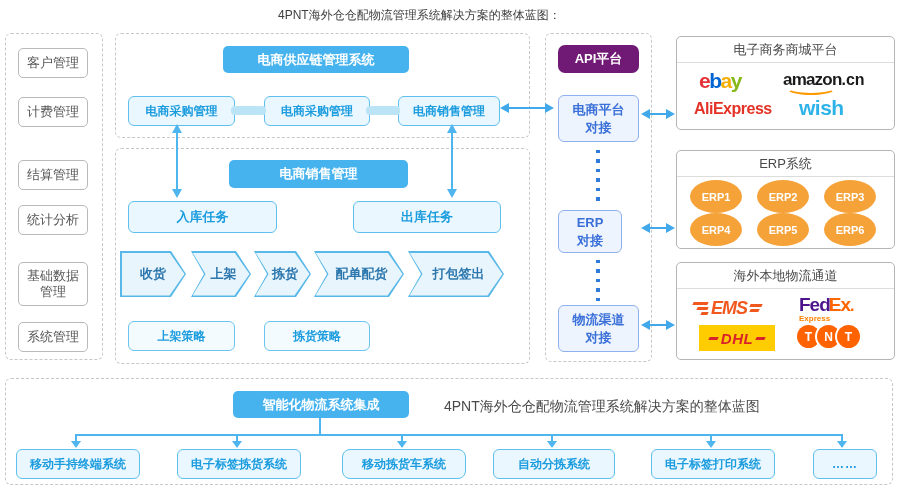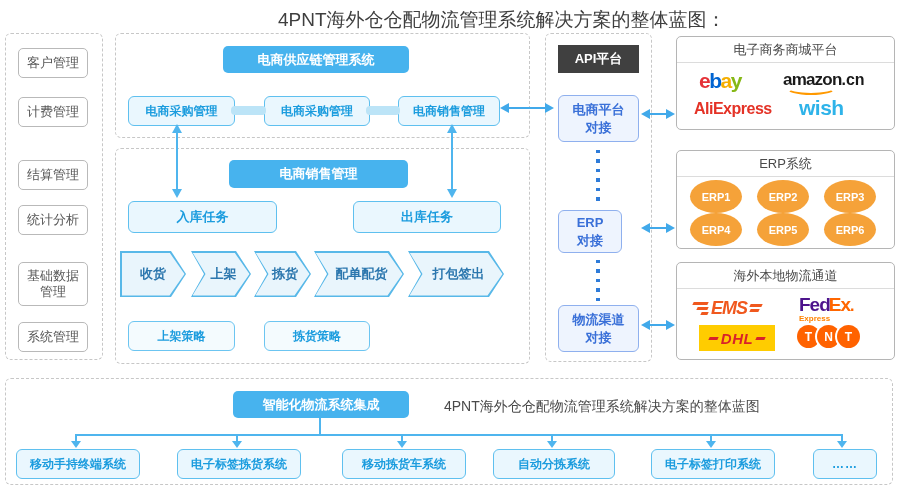--- a/index.html
+++ b/index.html
@@ -1,21 +1,21 @@
 <!DOCTYPE html>
 <html><head>
 <meta charset="utf-8">
 <style>
   html,body{margin:0;padding:0;background:#fff;}
   body{font-family:"Liberation Sans","DejaVu Sans",sans-serif;}
   .stage{position:relative;width:899px;height:493px;background:#fff;overflow:hidden;}
   .dashed{position:absolute;border:1px dashed #c7c7c7;border-radius:6px;background:#fff;}
   .hdr-sky{position:absolute;background:#47B3EE;color:#fff;border-radius:5px;
     display:flex;align-items:center;justify-content:center;font-weight:bold;font-size:13px;}
-  .hdr-api{position:absolute;background:#404040;color:#fff;border-radius:0;
+  .hdr-api{position:absolute;background:#701a75;color:#fff;border-radius:7px;
     display:flex;align-items:center;justify-content:center;font-weight:bold;font-size:13px;}
   .bluebox{position:absolute;background:#EAF7FE;border:1px solid #5FC0EF;border-radius:6px;
     color:#1B9CDE;font-weight:bold;font-size:12px;display:flex;align-items:center;justify-content:center;text-align:center;}
   .bluebox.big{font-size:13px;}
   .lightbox{position:absolute;background:#F4FBFE;border:1px solid #6CC5F1;border-radius:6px;
     color:#1B9CDE;font-weight:bold;font-size:12px;display:flex;align-items:center;justify-content:center;}
   .graybox{position:absolute;background:#fff;border:1px solid #b9b9b9;border-radius:5px;
     color:#565656;font-size:13px;display:flex;align-items:center;justify-content:center;text-align:center;line-height:1.25;}
   .apibox{position:absolute;background:#EEF4FE;border:1px solid #8FB0EE;border-radius:6px;
     color:#3A70D8;font-weight:bold;font-size:13px;display:flex;align-items:center;justify-content:center;
@@ -44,21 +44,21 @@
   .chev.first,.chev.first i{clip-path:polygon(0 0,calc(100% - 15px) 0,100% 50%,calc(100% - 15px) 100%,0 100%);}
   .chev i{position:absolute;inset:1.5px;background:#E9F5FC;display:block;}
   .chev span{position:absolute;inset:0;display:flex;align-items:center;justify-content:center;
     color:#2C77AE;font-weight:bold;font-size:13px;z-index:2;padding-left:5px;}
   .chev.first span{padding-left:0;}
   .capsule{position:absolute;background:#BCE4F7;border-radius:4px;height:9px;}
   
   .tl{position:absolute;background:#4FB5EE;z-index:6;}
   .tri-down{position:absolute;width:0;height:0;border-left:5px solid transparent;
     border-right:5px solid transparent;border-top:7px solid #4FB5EE;z-index:6;}
-  .title{position:absolute;color:#3f3f3f;font-size:19px;font-weight:500;white-space:nowrap;text-align:center;}
+  .title{position:absolute;color:#3f3f3f;font-size:12px;font-weight:500;white-space:nowrap;text-align:center;}
   .caption{position:absolute;color:#4a4a4a;font-size:14px;font-weight:500;white-space:nowrap;}
   
   .ebay-logo{position:absolute;font-weight:800;font-size:21px;letter-spacing:-1.5px;line-height:1;}
   .eb-e{color:#E53238}.eb-b{color:#0064D2}.eb-a{color:#F5AF02}.eb-y{color:#86B817}
   .amazon-logo{position:absolute;line-height:1;}
   .amazon-logo b{font-weight:800;font-size:17px;color:#1a1a1a;letter-spacing:-0.8px;}
   .amazon-logo .tld{font-weight:800;font-size:16px;color:#1a1a1a;}
   .am-smile{display:block;width:46px;height:10px;border:2.5px solid transparent;
     border-bottom-color:#FF9900;border-radius:50%;margin-top:-7px;margin-left:3px;}
   .ali-logo{position:absolute;color:#E43226;font-weight:700;font-size:16px;letter-spacing:-0.5px;line-height:1;}
@@ -210,21 +210,21 @@
         <span>N</span>
         <span>T</span>
       </div>
   </div>
 
   <div class="dashed" style="left:5px;top:378px;width:886px;height:105px;">
     <div class="hdr-sky" style="left:227px;top:12px;width:176px;height:27px;">智能化物流系统集成</div>
     <div class="caption" style="left:438px;top:19px;">4PNT海外仓仓配物流管理系统解决方案的整体蓝图</div>
     <div class="bluebox" style="left:10px;top:70px;width:122px;height:28px;">移动手持终端系统</div>
     <div class="bluebox" style="left:171px;top:70px;width:122px;height:28px;">电子标签拣货系统</div>
-    <div class="bluebox" style="left:336px;top:70px;width:122px;height:28px;">移动拣货车系统</div>
+    <div class="bluebox" style="left:336px;top:70px;width:122px;height:28px;border-radius:8px;">移动拣货车系统</div>
     <div class="bluebox" style="left:487px;top:70px;width:120px;height:28px;">自动分拣系统</div>
     <div class="bluebox" style="left:645px;top:70px;width:122px;height:28px;">电子标签打印系统</div>
     <div class="bluebox dots-label" style="left:807px;top:70px;width:62px;height:28px;">……</div>
   </div>
 
   <div class="tl" style="left:319px;top:418px;width:2px;height:17px;"></div>
   <div class="tl" style="left:76px;top:434px;width:767px;height:2px;"></div>
   <div class="tl" style="left:75px;top:434px;width:2px;height:8px;"></div>
   <div class="tri-down" style="left:71px;top:441px;"></div>
   <div class="tl" style="left:236px;top:434px;width:2px;height:8px;"></div>

